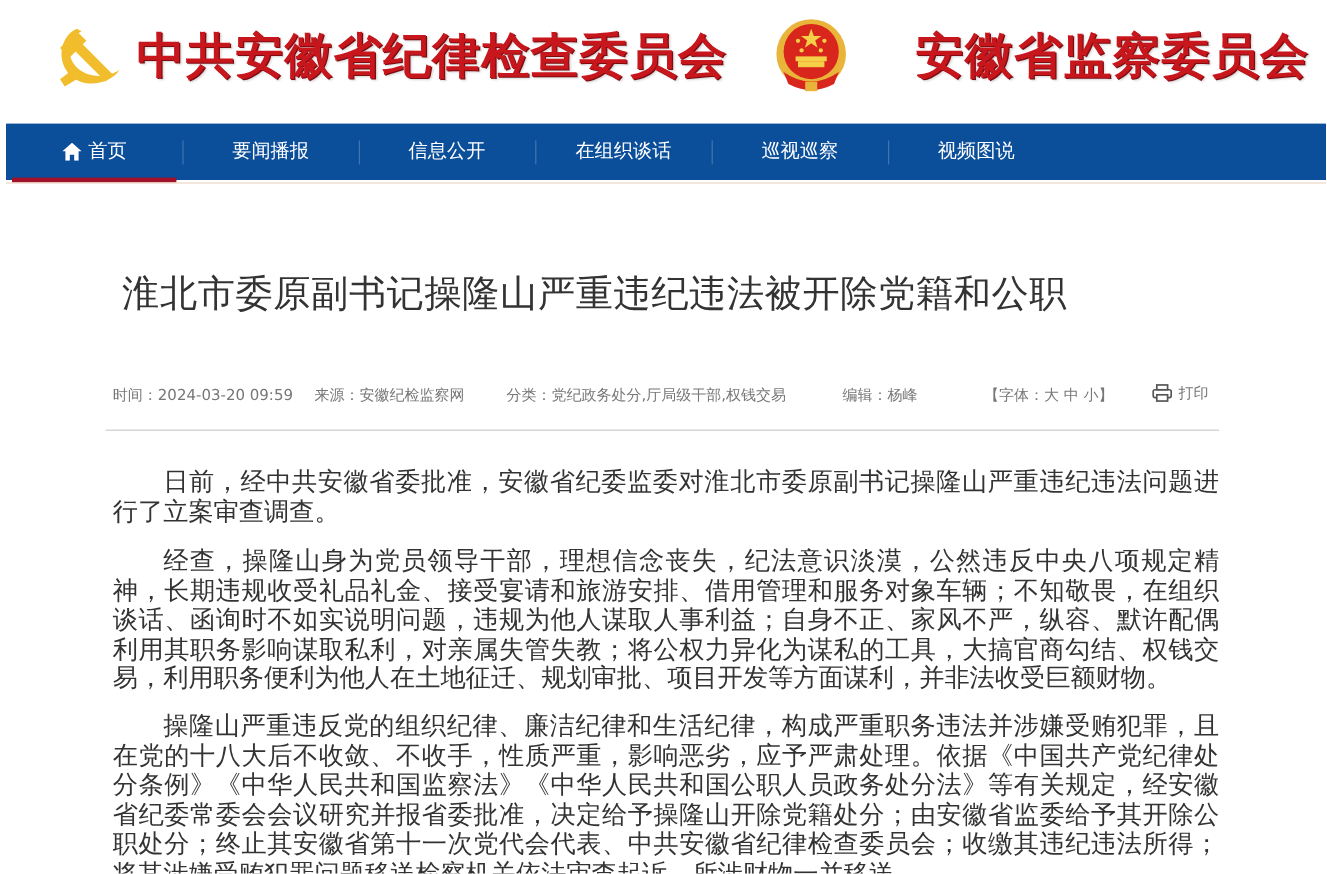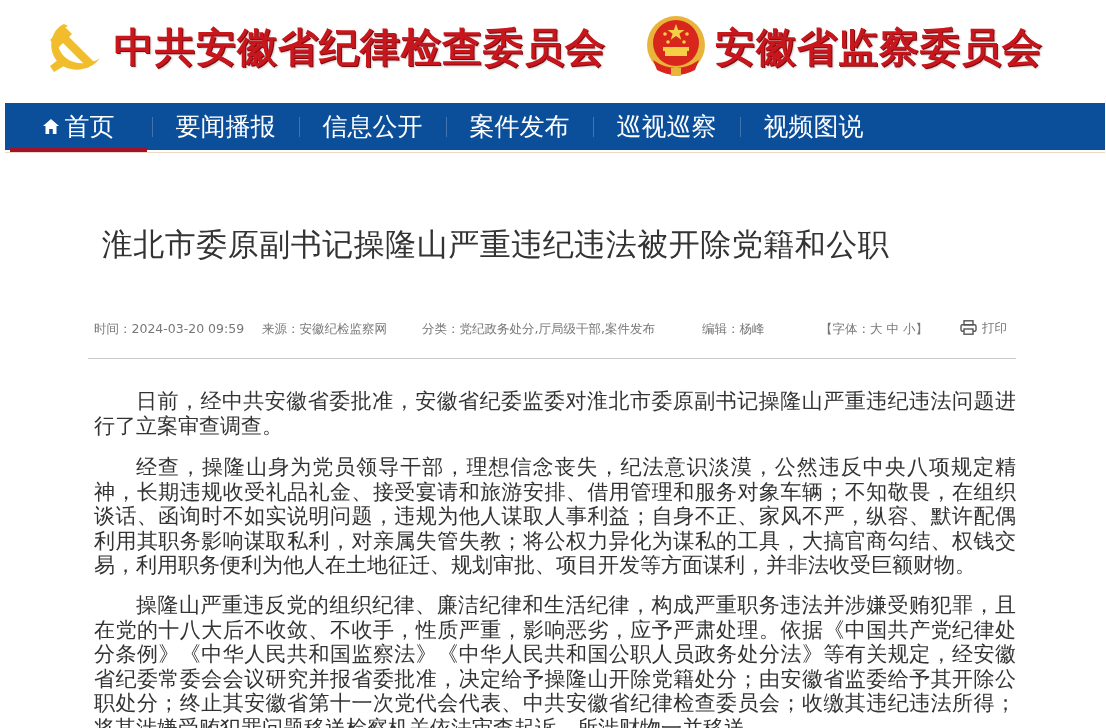--- a/index.html
+++ b/index.html
@@ -21,21 +21,21 @@
     left: 0; top: 0;
     width: 1106px; height: 100px;
     background: #ffffff;
   }
   .brand {
     position: absolute;
     display: flex;
     align-items: center;
   }
   .brand-ccdi { left: 42px; top: 14px; }
-  .brand-nsc  { left: 643px; top: 14px; }
+  .brand-nsc  { left: 643px; top: 14px; gap: 48px; }
   .emblem { width: 66px; height: 66px; display: block; }
   .brand-title {
     font-family: "DejaVu Serif", "Liberation Serif", serif;
     font-weight: bold;
     font-size: 40px;
     letter-spacing: 1px;
     color: #c8161d;
     text-shadow: 1px 1px 0 #7e0b10, 2px 2px 2px rgba(0,0,0,0.18);
     margin-left: 6px;
     white-space: nowrap;
@@ -51,21 +51,21 @@
     align-items: center;
   }
   .nav-item {
     position: relative;
     width: 147px;
     height: 47px;
     display: flex;
     align-items: center;
     justify-content: center;
     color: #ffffff;
-    font-size: 25px;
+    font-size: 16px;
     cursor: pointer;
   }
   .nav-item + .nav-item::before {
     content: "";
     position: absolute;
     left: 0; top: 14px;
     width: 1px; height: 20px;
     background: rgba(255,255,255,0.22);
   }
   .nav-item.active::after {
@@ -176,37 +176,37 @@
     </svg>
     <span>首页</span>
   </div>
   <div class="nav-item">
     <span>要闻播报</span>
   </div>
   <div class="nav-item">
     <span>信息公开</span>
   </div>
   <div class="nav-item">
-    <span>案件发布</span>
+    <span>在组织谈话</span>
   </div>
   <div class="nav-item">
     <span>巡视巡察</span>
   </div>
   <div class="nav-item">
     <span>视频图说</span>
   </div>
 </nav>
 <div class="nav-underline"></div>
 
 <h1 class="article-title" style="margin:0;font-weight:normal;">淮北市委原副书记操隆山严重违纪违法被开除党籍和公职</h1>
 
 <div class="meta">
   <span class="m-time">时间：2024-03-20 09:59</span>
   <span class="m-source">来源：安徽纪检监察网</span>
-  <span class="m-cat">分类：党纪政务处分,厅局级干部,案件发布</span>
+  <span class="m-cat">分类：党纪政务处分,厅局级干部,权钱交易</span>
   <span class="m-editor">编辑：杨峰</span>
   <span class="m-font">
     <span style="position:static">【字体：</span><span style="position:static" class="fs-opt">大</span>&nbsp;<span style="position:static" class="fs-opt">中</span>&nbsp;<span style="position:static" class="fs-opt">小</span><span style="position:static">】</span>
   </span>
   <span class="m-print">
     <svg class="printer-icon" viewBox="0 0 17 15">
       <rect x="4" y="0.8" width="9" height="4" fill="none" stroke="#555" stroke-width="1.4"></rect>
       <rect x="1" y="4.8" width="15" height="6.5" rx="1.5" fill="none" stroke="#555" stroke-width="1.4"></rect>
       <rect x="4" y="9" width="9" height="5.2" fill="#fff" stroke="#555" stroke-width="1.4"></rect>
     </svg>

